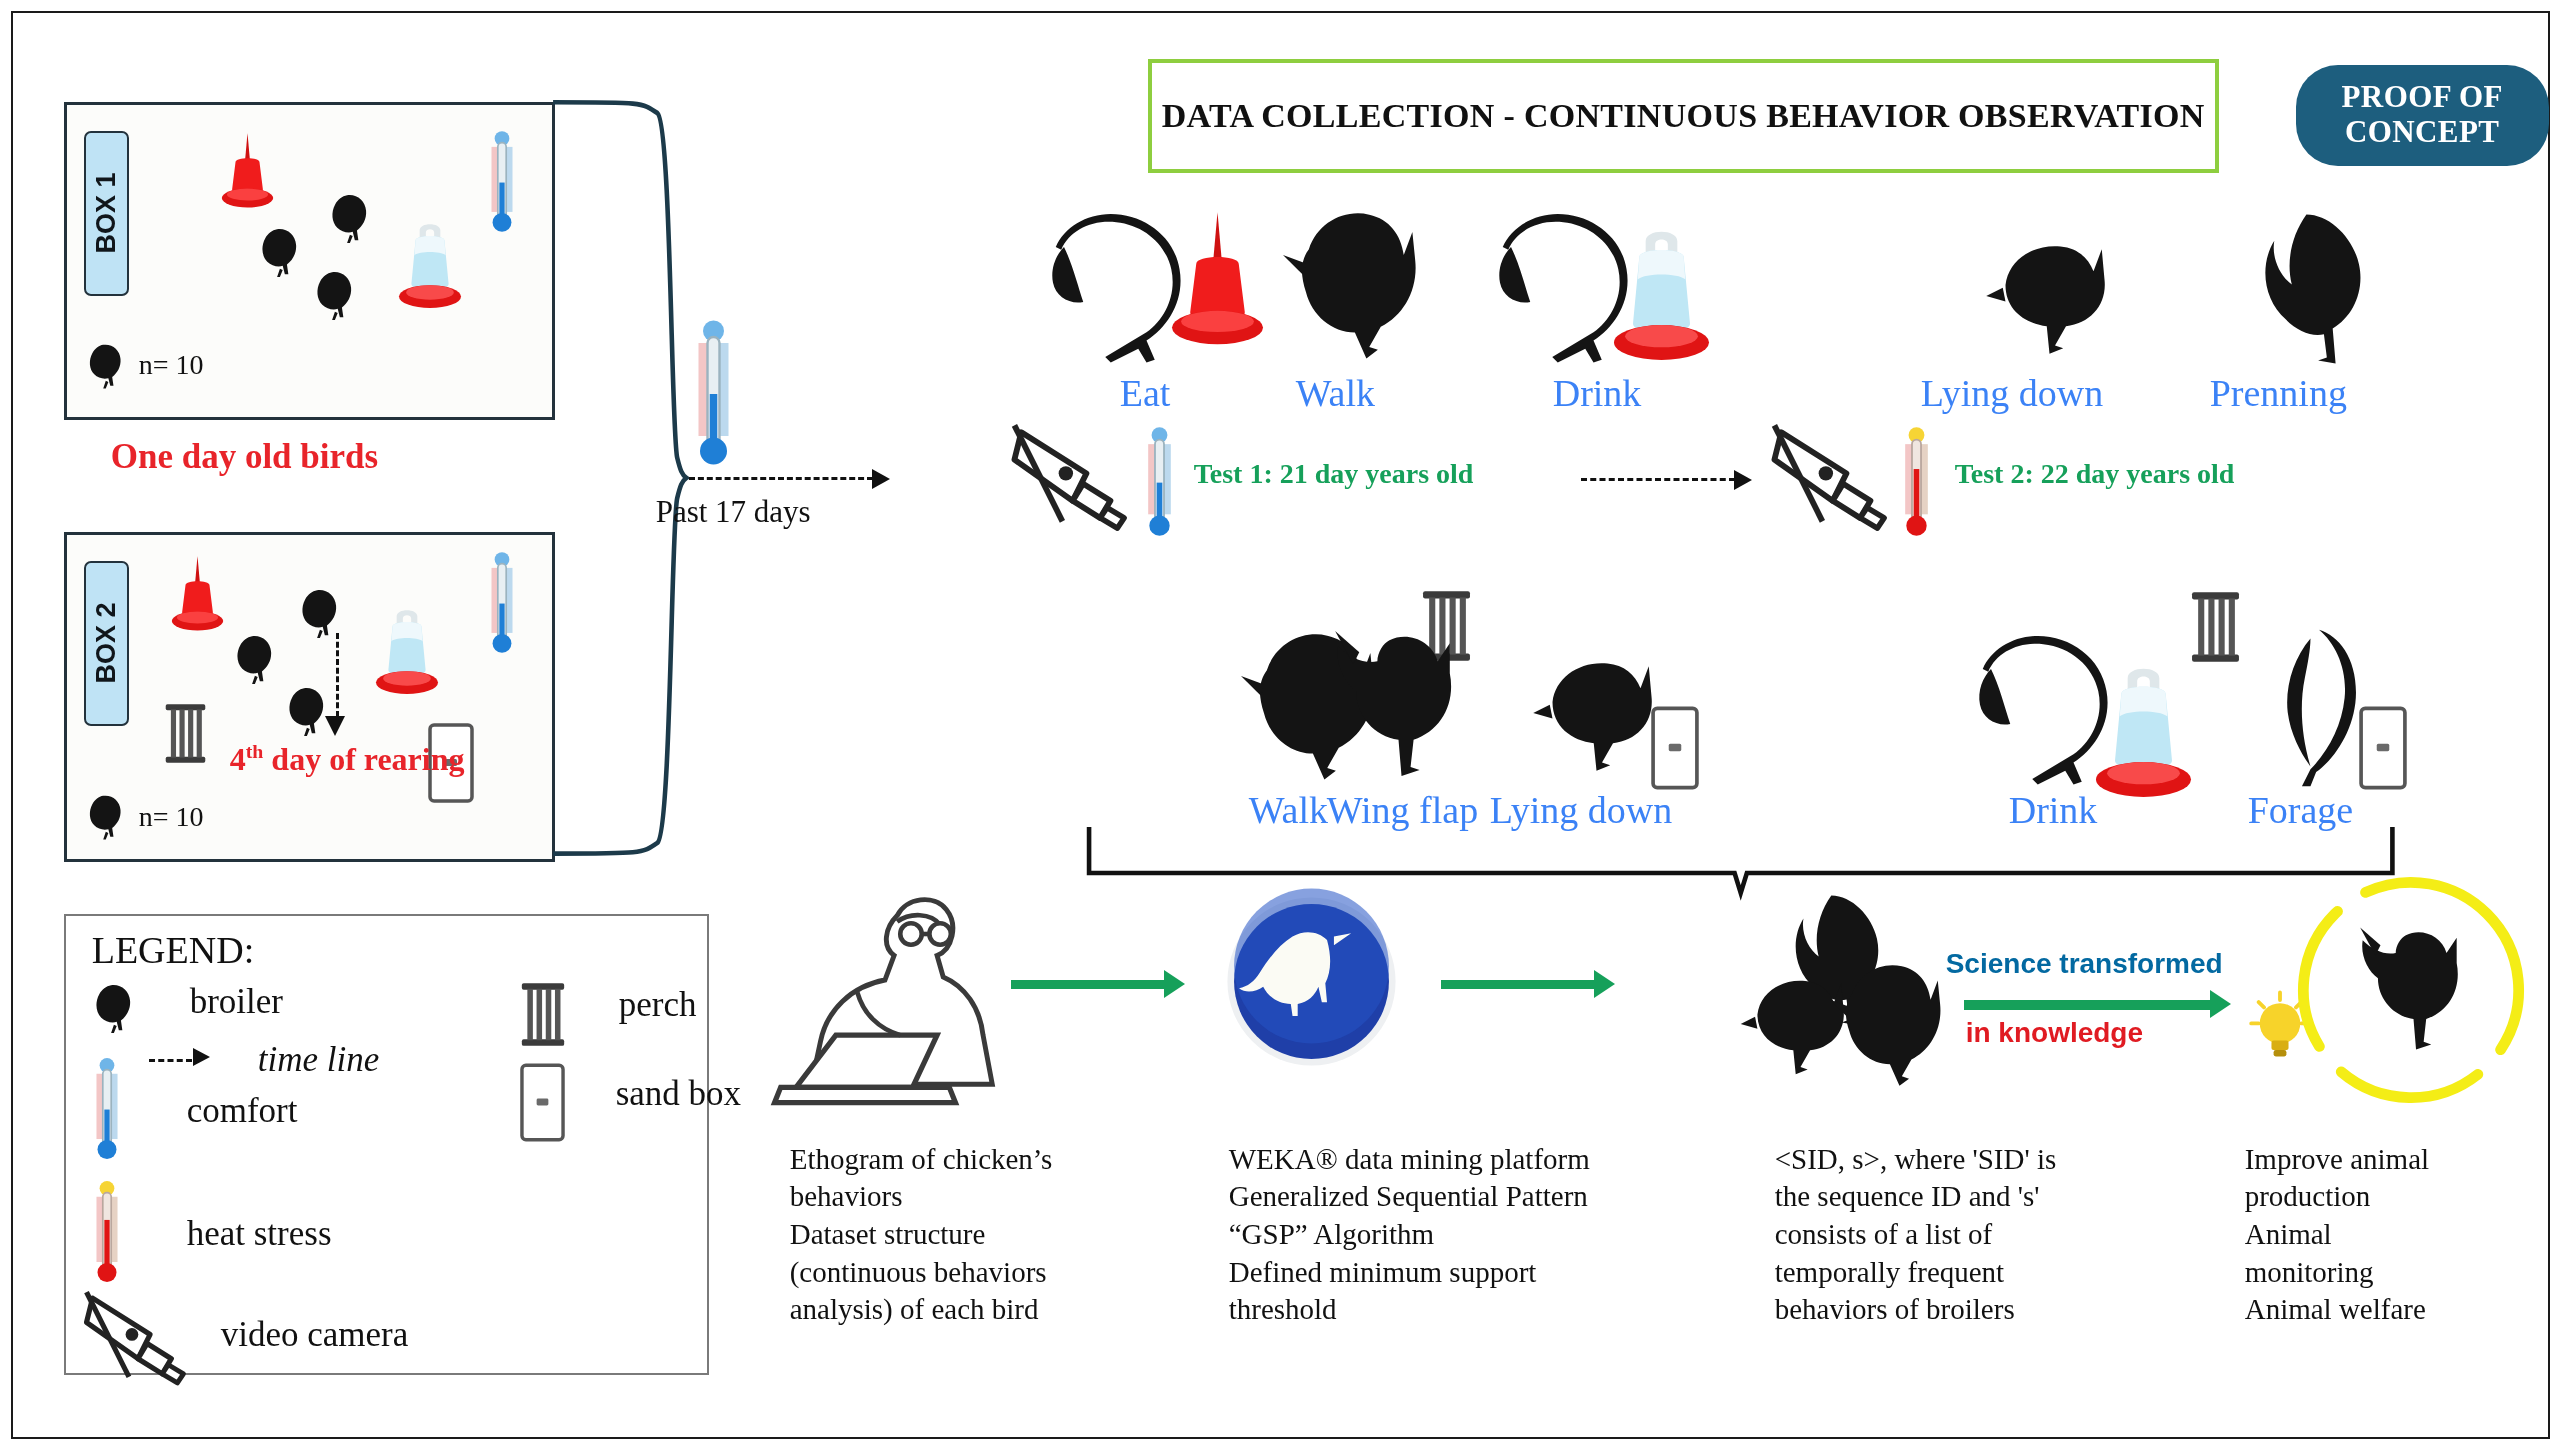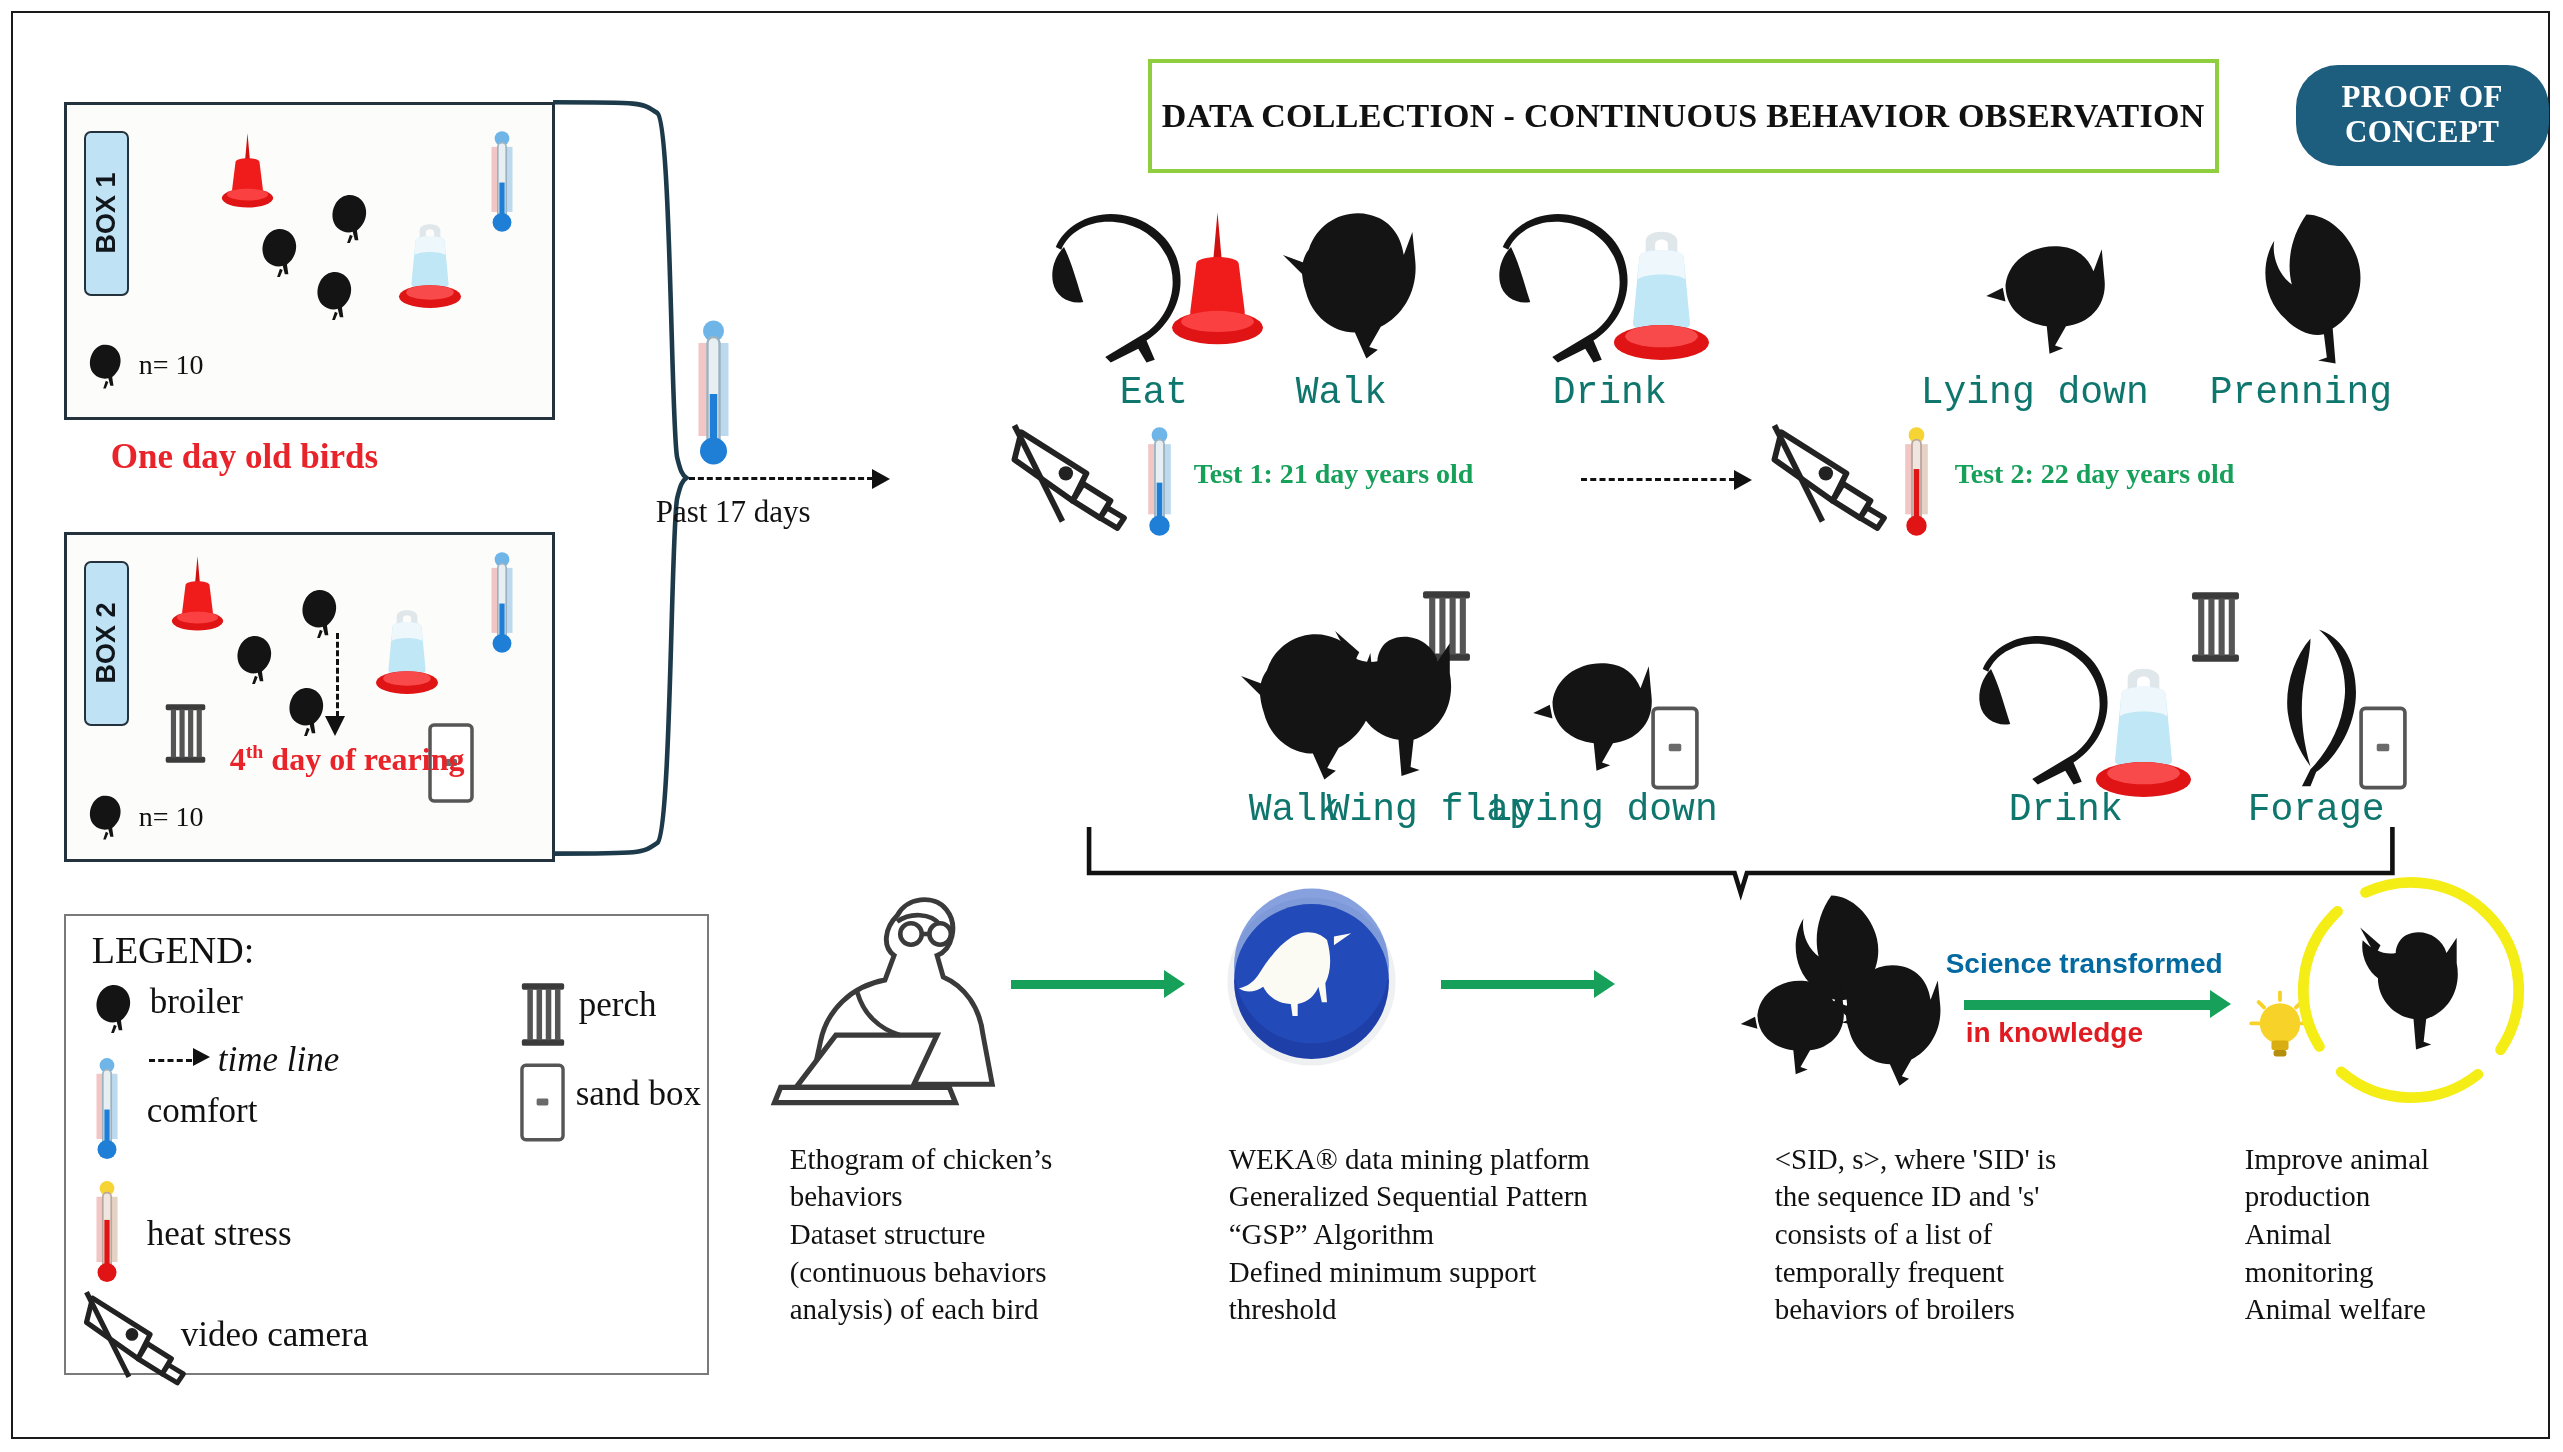--- a/index.html
+++ b/index.html
@@ -27,30 +27,30 @@
              display:flex;align-items:center;justify-content:center;text-align:center;}
   .title-box span{font-family:"Liberation Serif",serif;font-weight:bold;font-size:34px;letter-spacing:0.3px;
                   color:#111;line-height:1.18;}
 
   .poc{position:absolute;background:#1d5e7e;border-radius:42px;display:flex;align-items:center;
        justify-content:center;text-align:center;}
   .poc span{font-family:"Liberation Serif",serif;font-weight:bold;font-size:31px;color:#fff;line-height:1.12;
             letter-spacing:0.4px;}
 
   
-  .beh-label{position:absolute;font-family:Liberation Mono, monospace;font-size:38px;color:#0f766e;white-space:nowrap;}
+  .beh-label{position:absolute;font-family:Liberation Serif, serif;font-size:38px;color:#3b82f6;white-space:nowrap;}
   .test-label{position:absolute;font-family:"Liberation Serif",serif;font-weight:bold;font-size:28px;
               color:#16a05a;white-space:nowrap;}
 
   .past-label{position:absolute;font-family:"Liberation Serif",serif;font-size:31px;color:#111;white-space:nowrap;}
 
   
   .legend{position:absolute;border:2.3px solid #7a7a7a;background:#fff;box-sizing:border-box;}
   .legend-title{position:absolute;left:26px;top:12.3px;font-size:38px;color:#111;font-family:"Liberation Serif",serif;}
-  .leg-txt{position:absolute;font-family:"Liberation Serif",serif;font-size:35px;color:#111;white-space:nowrap;}
+  .leg-txt{position:absolute;font-family:"Liberation Serif",serif;font-size:35px;color:#111;white-space:nowrap;margin-left:40px;}
 
   
   .wf-text{position:absolute;font-family:"Liberation Serif",serif;font-size:29px;color:#111;line-height:1.30;}
 
   .sci1{position:absolute;font-family:"Liberation Sans",sans-serif;font-weight:bold;font-size:28px;color:#0369a1;white-space:nowrap;}
   .sci2{position:absolute;font-family:"Liberation Sans",sans-serif;font-weight:bold;font-size:28px;color:#e01b22;white-space:nowrap;}
 
   
   .garrow{position:absolute;height:9.2px;background:#16a05a;}
   .garrow:after{content:"";position:absolute;right:-20px;top:-10px;width:0;height:0;

